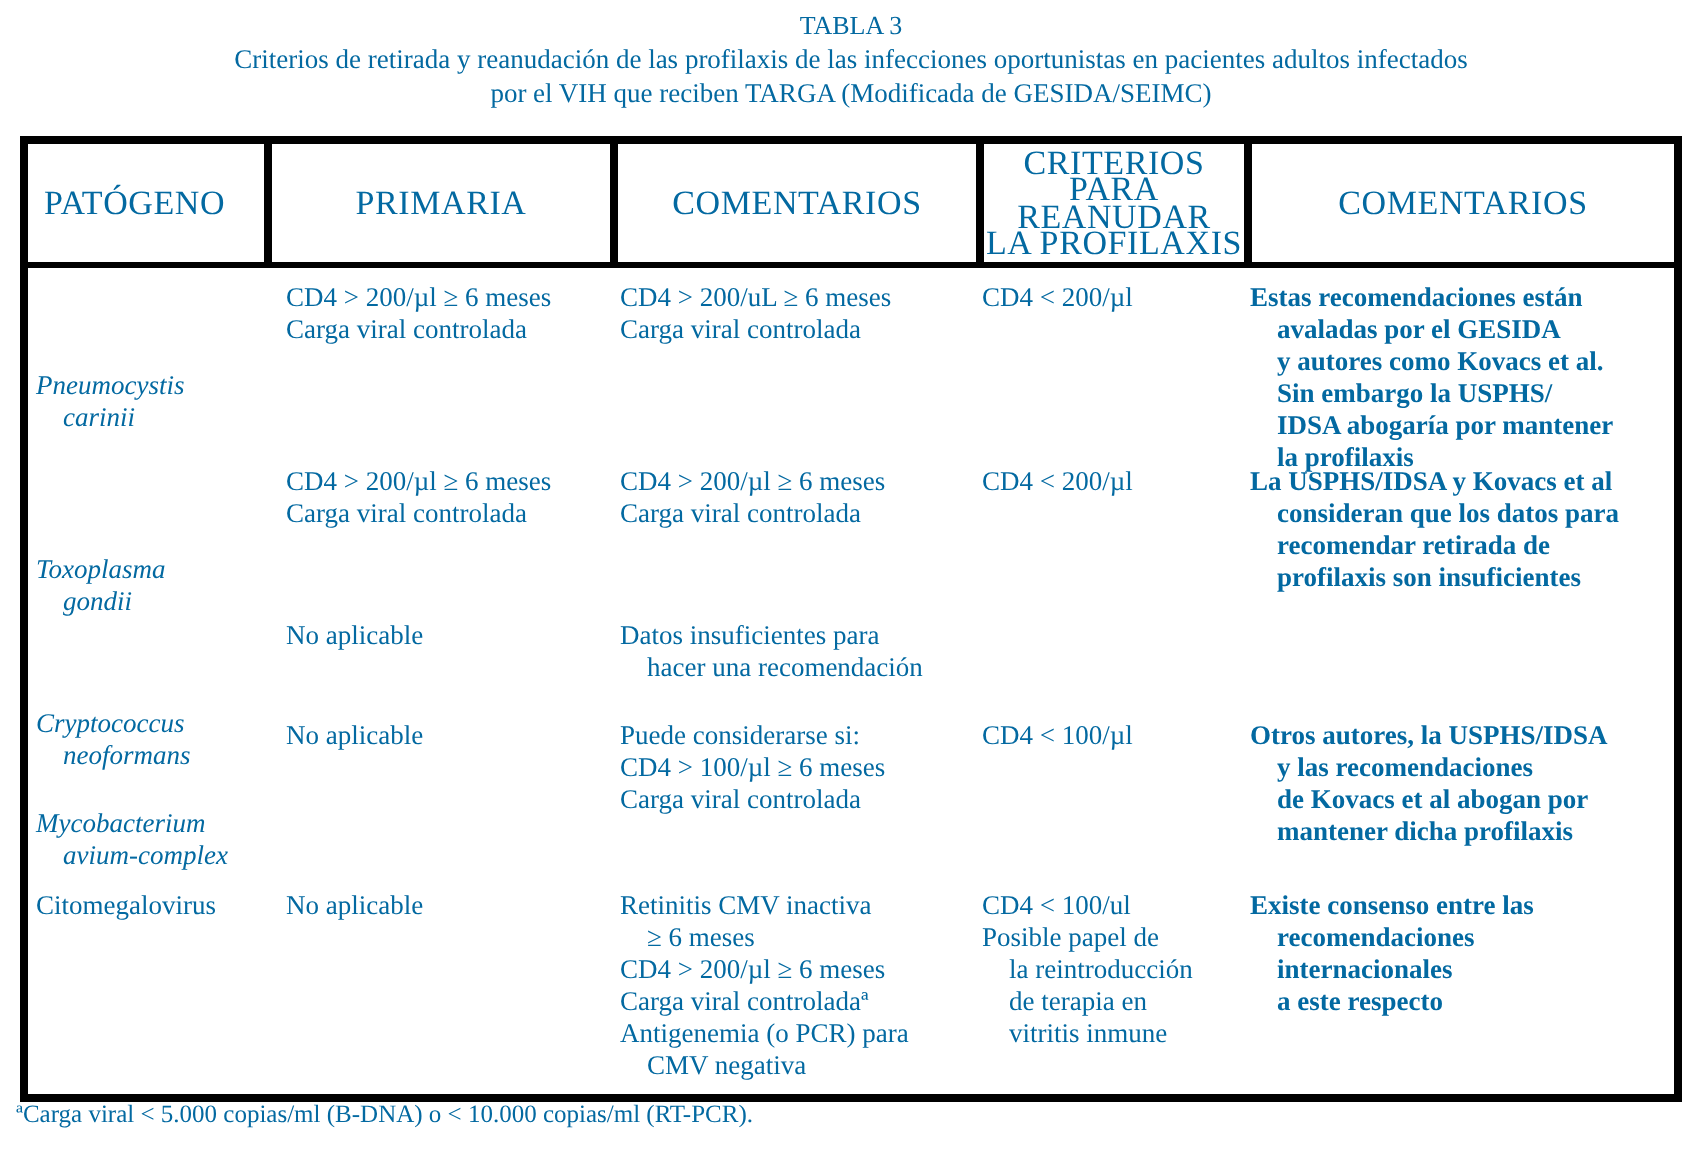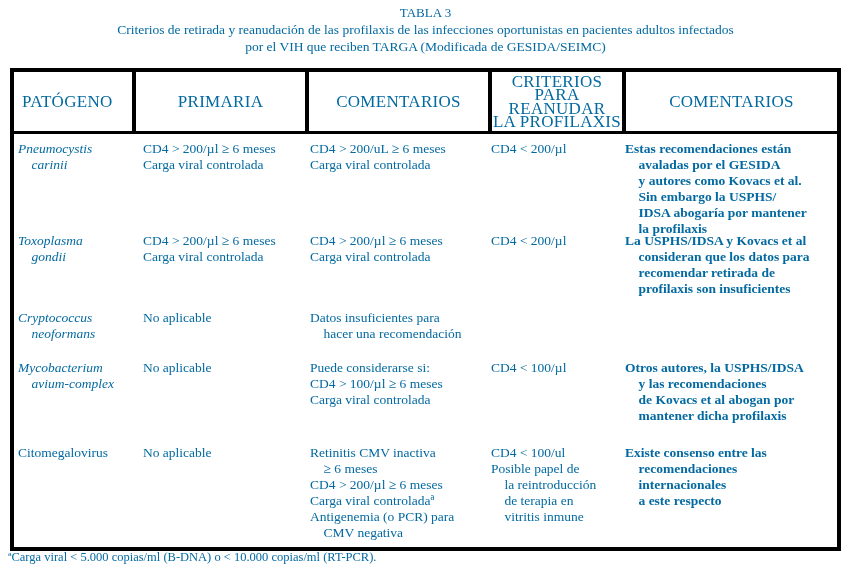--- a/index.html
+++ b/index.html
@@ -73,21 +73,21 @@
     box-sizing: border-box;
     font-size: 13.5px;
     line-height: 16px;
     white-space: pre-wrap;
   }
   .cell.c1 { width: 129px; padding-left: 4px; }
   .cell.c2 { width: 167px; }
   .cell.c3 { width: 181px; }
   .cell.c4 { width: 134px; }
   .cell.c5 { flex: 1; font-weight: bold; }
-  .cell.italic { font-style: italic; }
+  .cell.italic { font-style: italic; margin-top: 44px; }
   .footnote {
     position: absolute;
     left: 8px;
     top: 550px;
     font-size: 12.5px;
     line-height: 15px;
   }
 </style>
 </head>
 <body>

